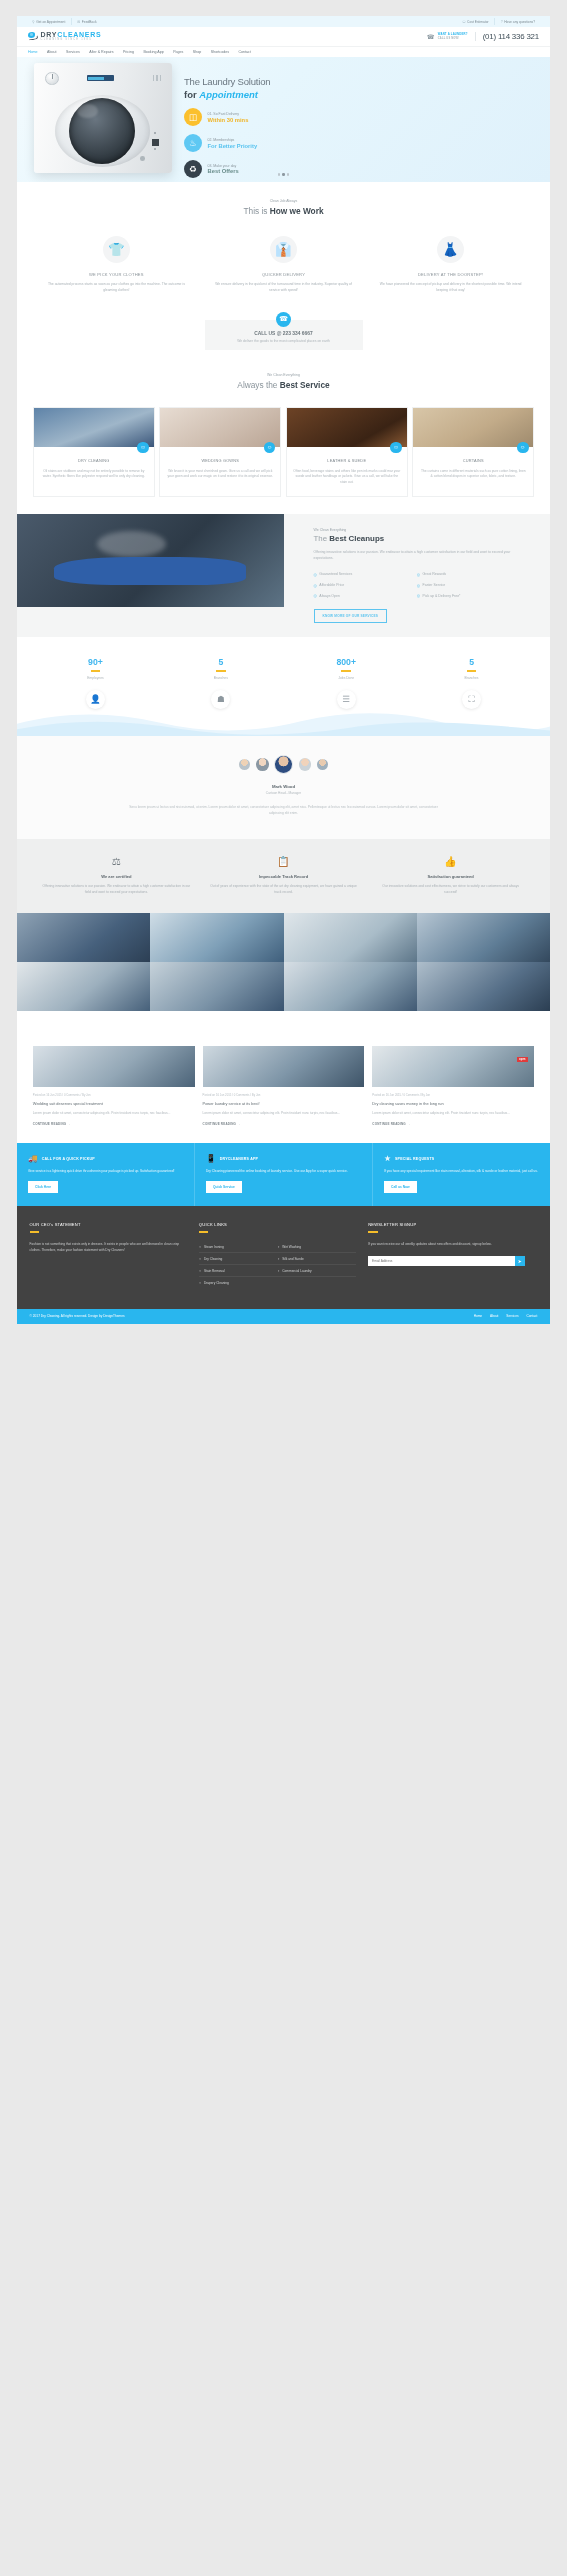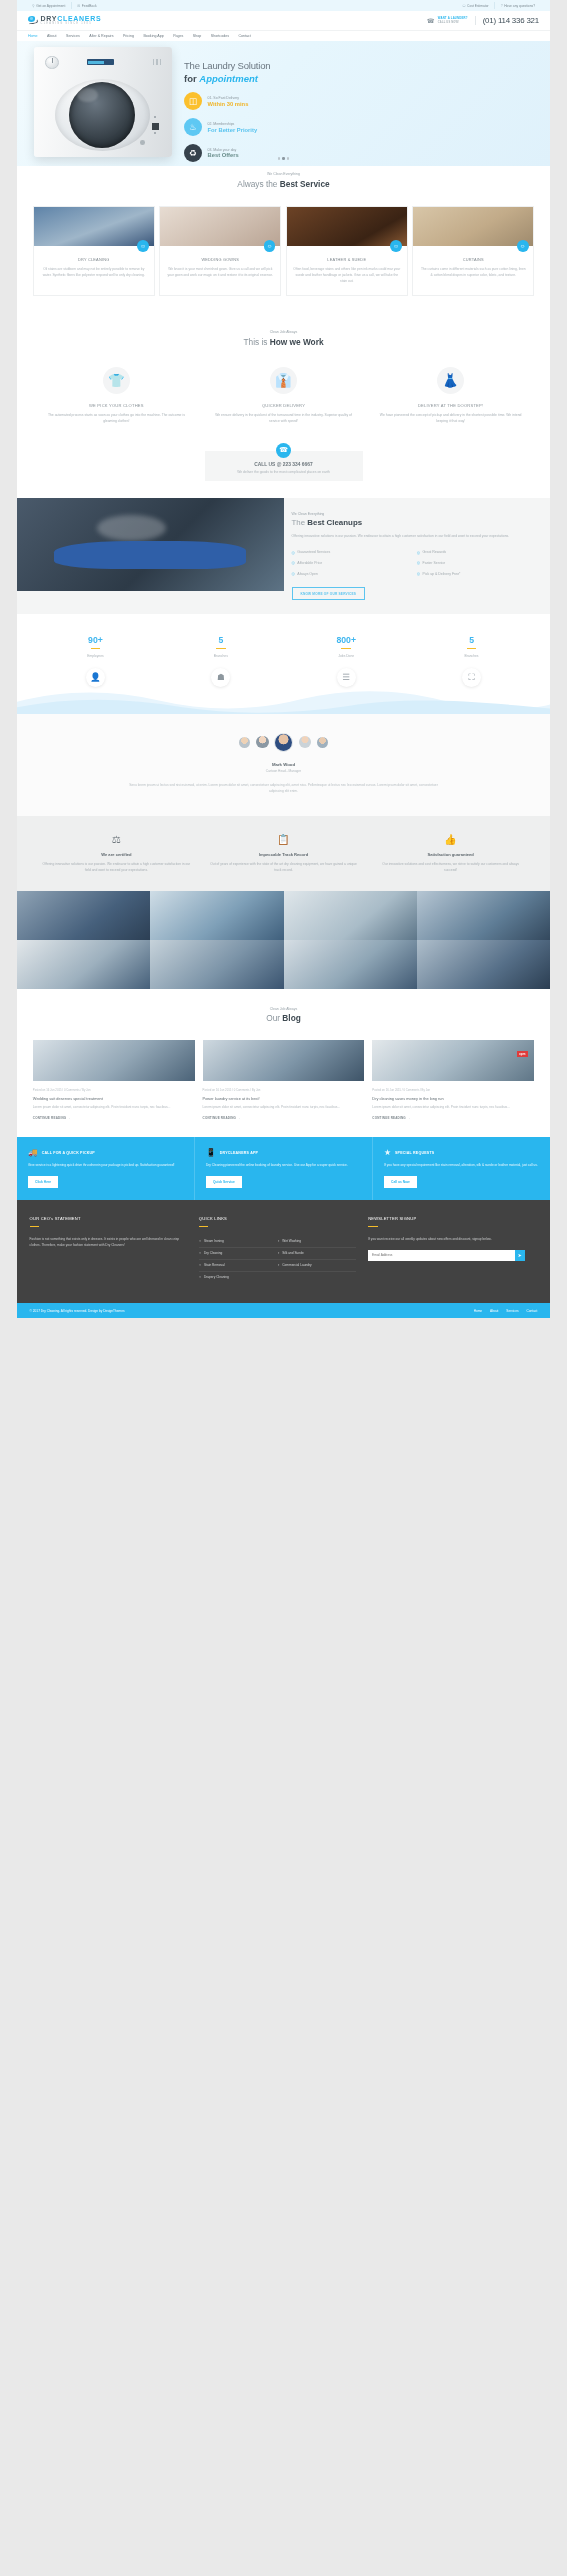--- a/index.html
+++ b/index.html
@@ -1,21 +1,21 @@
 <!DOCTYPE html>
 <html style="font-size:12.6px"><head>
 <meta charset="utf-8">
 <style>
   * { box-sizing: border-box; margin:0; padding:0; }
   body {
     width:567px; background:#e9e9e9;
     font-family:"Liberation Sans", sans-serif;
     -webkit-font-smoothing:antialiased;
   }
-  .page { width:533px; margin:0 auto; background:#fff; }
+  .page { width:533px; margin:16px auto; background:#fff; }
 
   
   .topbar { background:#eaf7fd; height:11px; display:flex; align-items:center; padding:0 9.5px; font-size:3.3px; color:#7d8b93; }
   .tb-group { display:flex; align-items:center; }
   .tb-item { display:flex; align-items:center; gap:1.6px; padding:0 5.5px; border-right:0.8px solid #d5e9f2; height:7px; white-space:nowrap; }
   .tb-item:last-child { border-right:none; }
   .tb-ico { font-size:3.5px; color:#9fb3bd; }
   .tb-spacer { flex:1; }
 
   
@@ -114,21 +114,21 @@
   .i1 { background:linear-gradient(160deg,#5e83a8,#9fb6c9 55%,#3a567a); }
   .i2 { background:linear-gradient(150deg,#e7dcd2,#cdbcae 60%,#b9a494); }
   .i3 { background:linear-gradient(150deg,#6d4326,#3a2314 70%,#8a5a34); }
   .i4 { background:linear-gradient(150deg,#d8c6a8,#c2ab89 55%,#9e8a6d); }
 
   
   .clean { display:flex; background:#f4f5f5; }
   .clean-img { width:50%; height:93px; background:linear-gradient(135deg,#4a5a6b,#2d3a47 55%,#5d7385); position:relative; }
   .clean-img .cloth { position:absolute; left:14%; top:46%; width:72%; height:30%; background:#2f5fa8; border-radius:40% 35% 25% 30%; }
   .clean-img .steam { position:absolute; left:30%; top:18%; width:26%; height:28%; background:rgba(255,255,255,.25); border-radius:50%; filter:blur(2.4px); }
-  .clean-body { width:50%; padding:14px 8px; }
+  .clean-body { width:50%; padding:14px 30px; }
   .clean-pre { font-size:3.5px; color:#9aa4aa; }
   .clean-t { font-size:7.9px; color:#9aa3a9; font-weight:normal; margin-top:1.6px; }
   .clean-t b { color:#3f4a52; }
   .clean-p { font-size:3.4px; color:#aab2b7; line-height:1.8; margin-top:6.3px; }
   .clean-list { display:flex; flex-wrap:wrap; margin-top:7.9px; }
   .clean-li { width:50%; font-size:3.5px; color:#a4acb1; display:flex; align-items:center; gap:2.4px; padding:2.8px 0; }
   .clean-li .b { color:#5cc4ef; font-size:3.9px; }
   .clean-btn { display:inline-block; margin-top:7.9px; border:0.8px solid #5cc4ef; color:#5cc4ef; font-size:3.2px; font-weight:bold; letter-spacing:0.2px; padding:3.9px 7.9px; }
 
   
@@ -337,20 +337,54 @@
         </div>
       </div>
     </div>
     <div class="hero-dots">
       <i></i>
       <i class="on"></i>
       <i></i>
     </div>
   </div>
 
+  <div class="sec">
+    <div class="sec-head">
+      <div class="sec-pre">Clean Job Always</div>
+      <h2 class="sec-title">
+        <span>This is </span><b>How we Work</b>
+      </h2>
+    </div>
+    <div class="work-grid">
+      <div class="work-col">
+        <div class="work-ico">👕</div>
+        <div class="work-t">WE PICK YOUR CLOTHES</div>
+        <div class="work-p">The automated process starts as soon as your clothes go into the machine. The outcome is gleaming clothes!</div>
+      </div>
+      <div class="work-col">
+        <div class="work-ico">👔</div>
+        <div class="work-t">QUICKER DELIVERY</div>
+        <div class="work-p">We ensure delivery in the quickest of the turnaround time in the industry. Superior quality of service with speed!</div>
+      </div>
+      <div class="work-col">
+        <div class="work-ico">👗</div>
+        <div class="work-t">DELIVERY AT THE DOORSTEP!</div>
+        <div class="work-p">We have pioneered the concept of pickup and delivery in the shortest possible time. We intend keeping it that way!</div>
+      </div>
+    </div>
+
+    <div class="callwrap">
+      <div class="call-ico">☎</div>
+      <div class="call-box">
+        <div class="call-t">CALL US @ 223 334 6667</div>
+        <div class="call-p">We deliver the goods to the most complicated places on earth</div>
+      </div>
+    </div>
+  </div>
+
   <div class="sec" style="padding-top:6.3px">
     <div class="sec-head">
       <div class="sec-pre">We Clean Everything</div>
       <h2 class="sec-title">
         <span>Always the </span><b>Best Service</b>
       </h2>
     </div>
     <div class="svc-grid">
       <div class="svc">
         <div class="svc-img i1">
@@ -380,54 +414,20 @@
         </div>
       </div>
       <div class="svc">
         <div class="svc-img i4">
             <div class="svc-badge">☺</div>
           </div>
         <div class="svc-body">
           <div class="svc-t">CURTAINS</div>
           <div class="svc-p">The curtains come in different materials such as pure cotton lining, linen &amp; cotton blend drapes in superior color, fabric, and texture.</div>
         </div>
-      </div>
-    </div>
-  </div>
-
-  <div class="sec">
-    <div class="sec-head">
-      <div class="sec-pre">Clean Job Always</div>
-      <h2 class="sec-title">
-        <span>This is </span><b>How we Work</b>
-      </h2>
-    </div>
-    <div class="work-grid">
-      <div class="work-col">
-        <div class="work-ico">👕</div>
-        <div class="work-t">WE PICK YOUR CLOTHES</div>
-        <div class="work-p">The automated process starts as soon as your clothes go into the machine. The outcome is gleaming clothes!</div>
-      </div>
-      <div class="work-col">
-        <div class="work-ico">👔</div>
-        <div class="work-t">QUICKER DELIVERY</div>
-        <div class="work-p">We ensure delivery in the quickest of the turnaround time in the industry. Superior quality of service with speed!</div>
-      </div>
-      <div class="work-col">
-        <div class="work-ico">👗</div>
-        <div class="work-t">DELIVERY AT THE DOORSTEP!</div>
-        <div class="work-p">We have pioneered the concept of pickup and delivery in the shortest possible time. We intend keeping it that way!</div>
-      </div>
-    </div>
-
-    <div class="callwrap">
-      <div class="call-ico">☎</div>
-      <div class="call-box">
-        <div class="call-t">CALL US @ 223 334 6667</div>
-        <div class="call-p">We deliver the goods to the most complicated places on earth</div>
       </div>
     </div>
   </div>
 
   <div class="clean">
     <div class="clean-img">
       <span class="steam"></span>
         <span class="cloth"></span>
     </div>
     <div class="clean-body">
@@ -557,26 +557,20 @@
     <i class="g2"></i>
     <i class="g3"></i>
     <i class="g4"></i>
     <i class="g5"></i>
     <i class="g6"></i>
     <i class="g7"></i>
     <i class="g8"></i>
   </div>
 
   <div class="sec">
-    <div class="sec-head">
-      <div class="sec-pre">Clean Job Always</div>
-      <h2 class="sec-title">
-        <span>Our </span><b>Blog</b>
-      </h2>
-    </div>
     <div class="blog-grid">
       <div class="post">
         <div class="post-img p1"></div>
         <div class="post-meta">Posted on 16 Jun 2015 / 0 Comments / By Jon</div>
         <div class="post-t">Wedding suit deserves special treatment</div>
         <div class="post-p">Lorem ipsum dolor sit amet, consectetur adipiscing elit. Proin tincidunt nunc turpis, nec faucibus...</div>
         <div class="post-more">CONTINUE READING →</div>
       </div>
       <div class="post">
         <div class="post-img p2"></div>

